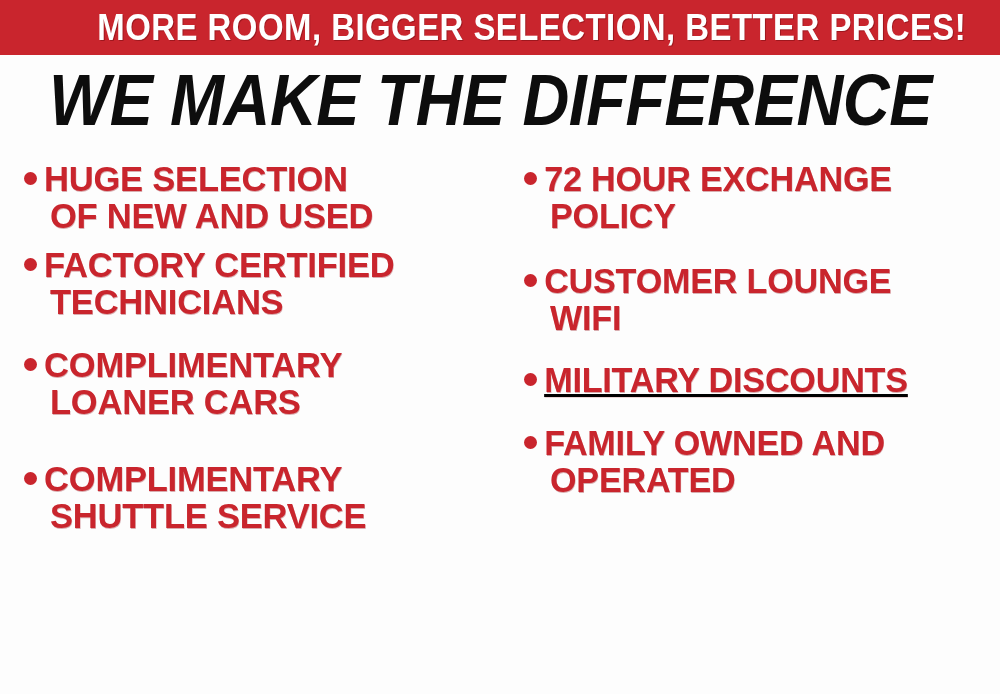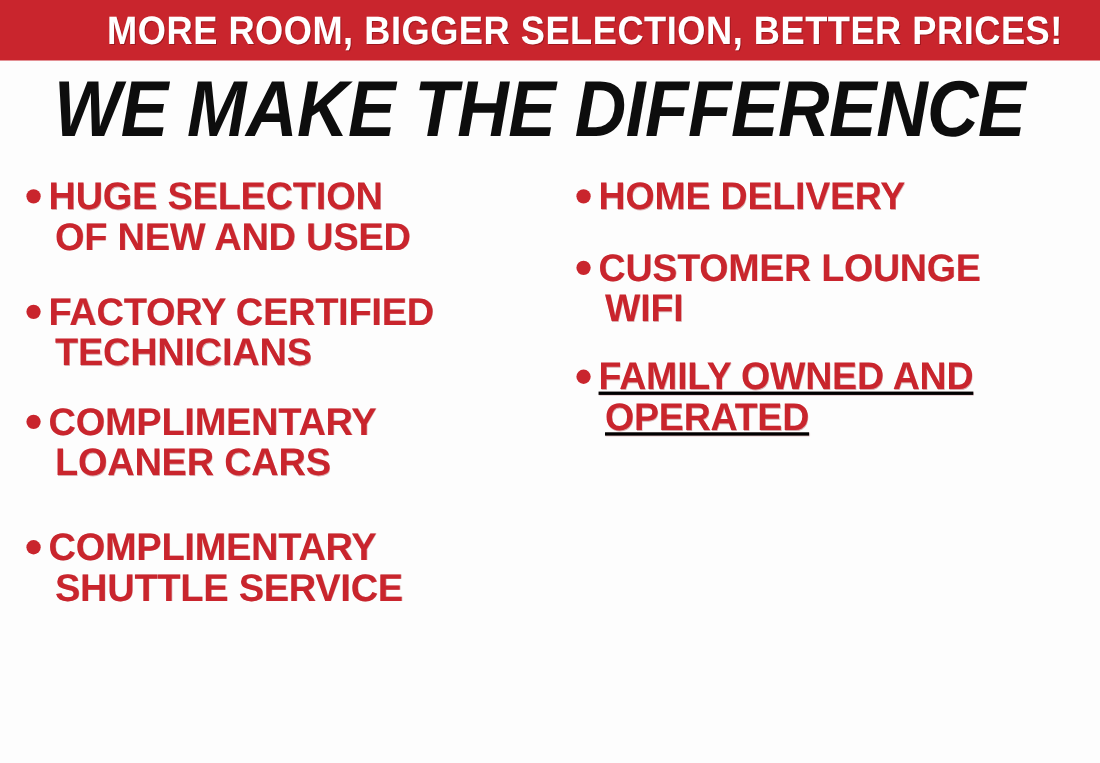--- a/index.html
+++ b/index.html
@@ -110,21 +110,21 @@
     letter-spacing: -0.2px;
     white-space: pre-line;
     text-indent: -6px;
     text-shadow: 0.5px 0.5px 0 rgba(150, 20, 28, 0.35);
   }
   
   .col-left  .bullet-label { transform: scaleX(0.985); transform-origin: left center; }
   .col-right .bullet-label { transform: scaleX(0.975); transform-origin: left center; }
 
   
-  .col-left  .bullet-item:nth-child(1) { margin-bottom: 31px; }
+  .col-left  .bullet-item:nth-child(1) { margin-bottom: 12px; }
   .col-left  .bullet-item:nth-child(2) { margin-bottom: 26px; }
   .col-left  .bullet-item:nth-child(3) { margin-bottom: 40px; }
   .col-left  .bullet-item:nth-child(4) { margin-bottom: 28px; }
 
   .col-right .bullet-item:nth-child(1) { margin-bottom: 28px; }
   .col-right .bullet-item:nth-child(2) { margin-bottom: 25px; }
   .col-right .bullet-item:nth-child(3) { margin-bottom: 26px; text-decoration: underline; }
   .col-right .bullet-item:nth-child(4) { margin-bottom: 26px; }
   .col-right .bullet-item:nth-child(5) { }
 </style>
@@ -162,26 +162,31 @@
       <div class="bullet-item">
         <span class="bullet-dot"></span>
         <span class="bullet-label">COMPLIMENTARY
 SHUTTLE SERVICE</span>
       </div>
     </div>
 
     <div class="col col-right">
       <div class="bullet-item">
         <span class="bullet-dot"></span>
-        <span class="bullet-label">HOME DELIVERY</span>
+        <span class="bullet-label">72 HOUR EXCHANGE
+POLICY</span>
       </div>
       <div class="bullet-item">
         <span class="bullet-dot"></span>
         <span class="bullet-label">CUSTOMER LOUNGE
 WIFI</span>
+      </div>
+      <div class="bullet-item">
+        <span class="bullet-dot"></span>
+        <span class="bullet-label">MILITARY DISCOUNTS</span>
       </div>
       <div class="bullet-item">
         <span class="bullet-dot"></span>
         <span class="bullet-label">FAMILY OWNED AND
 OPERATED</span>
       </div>
     </div>
 
   </div>
 </div>

